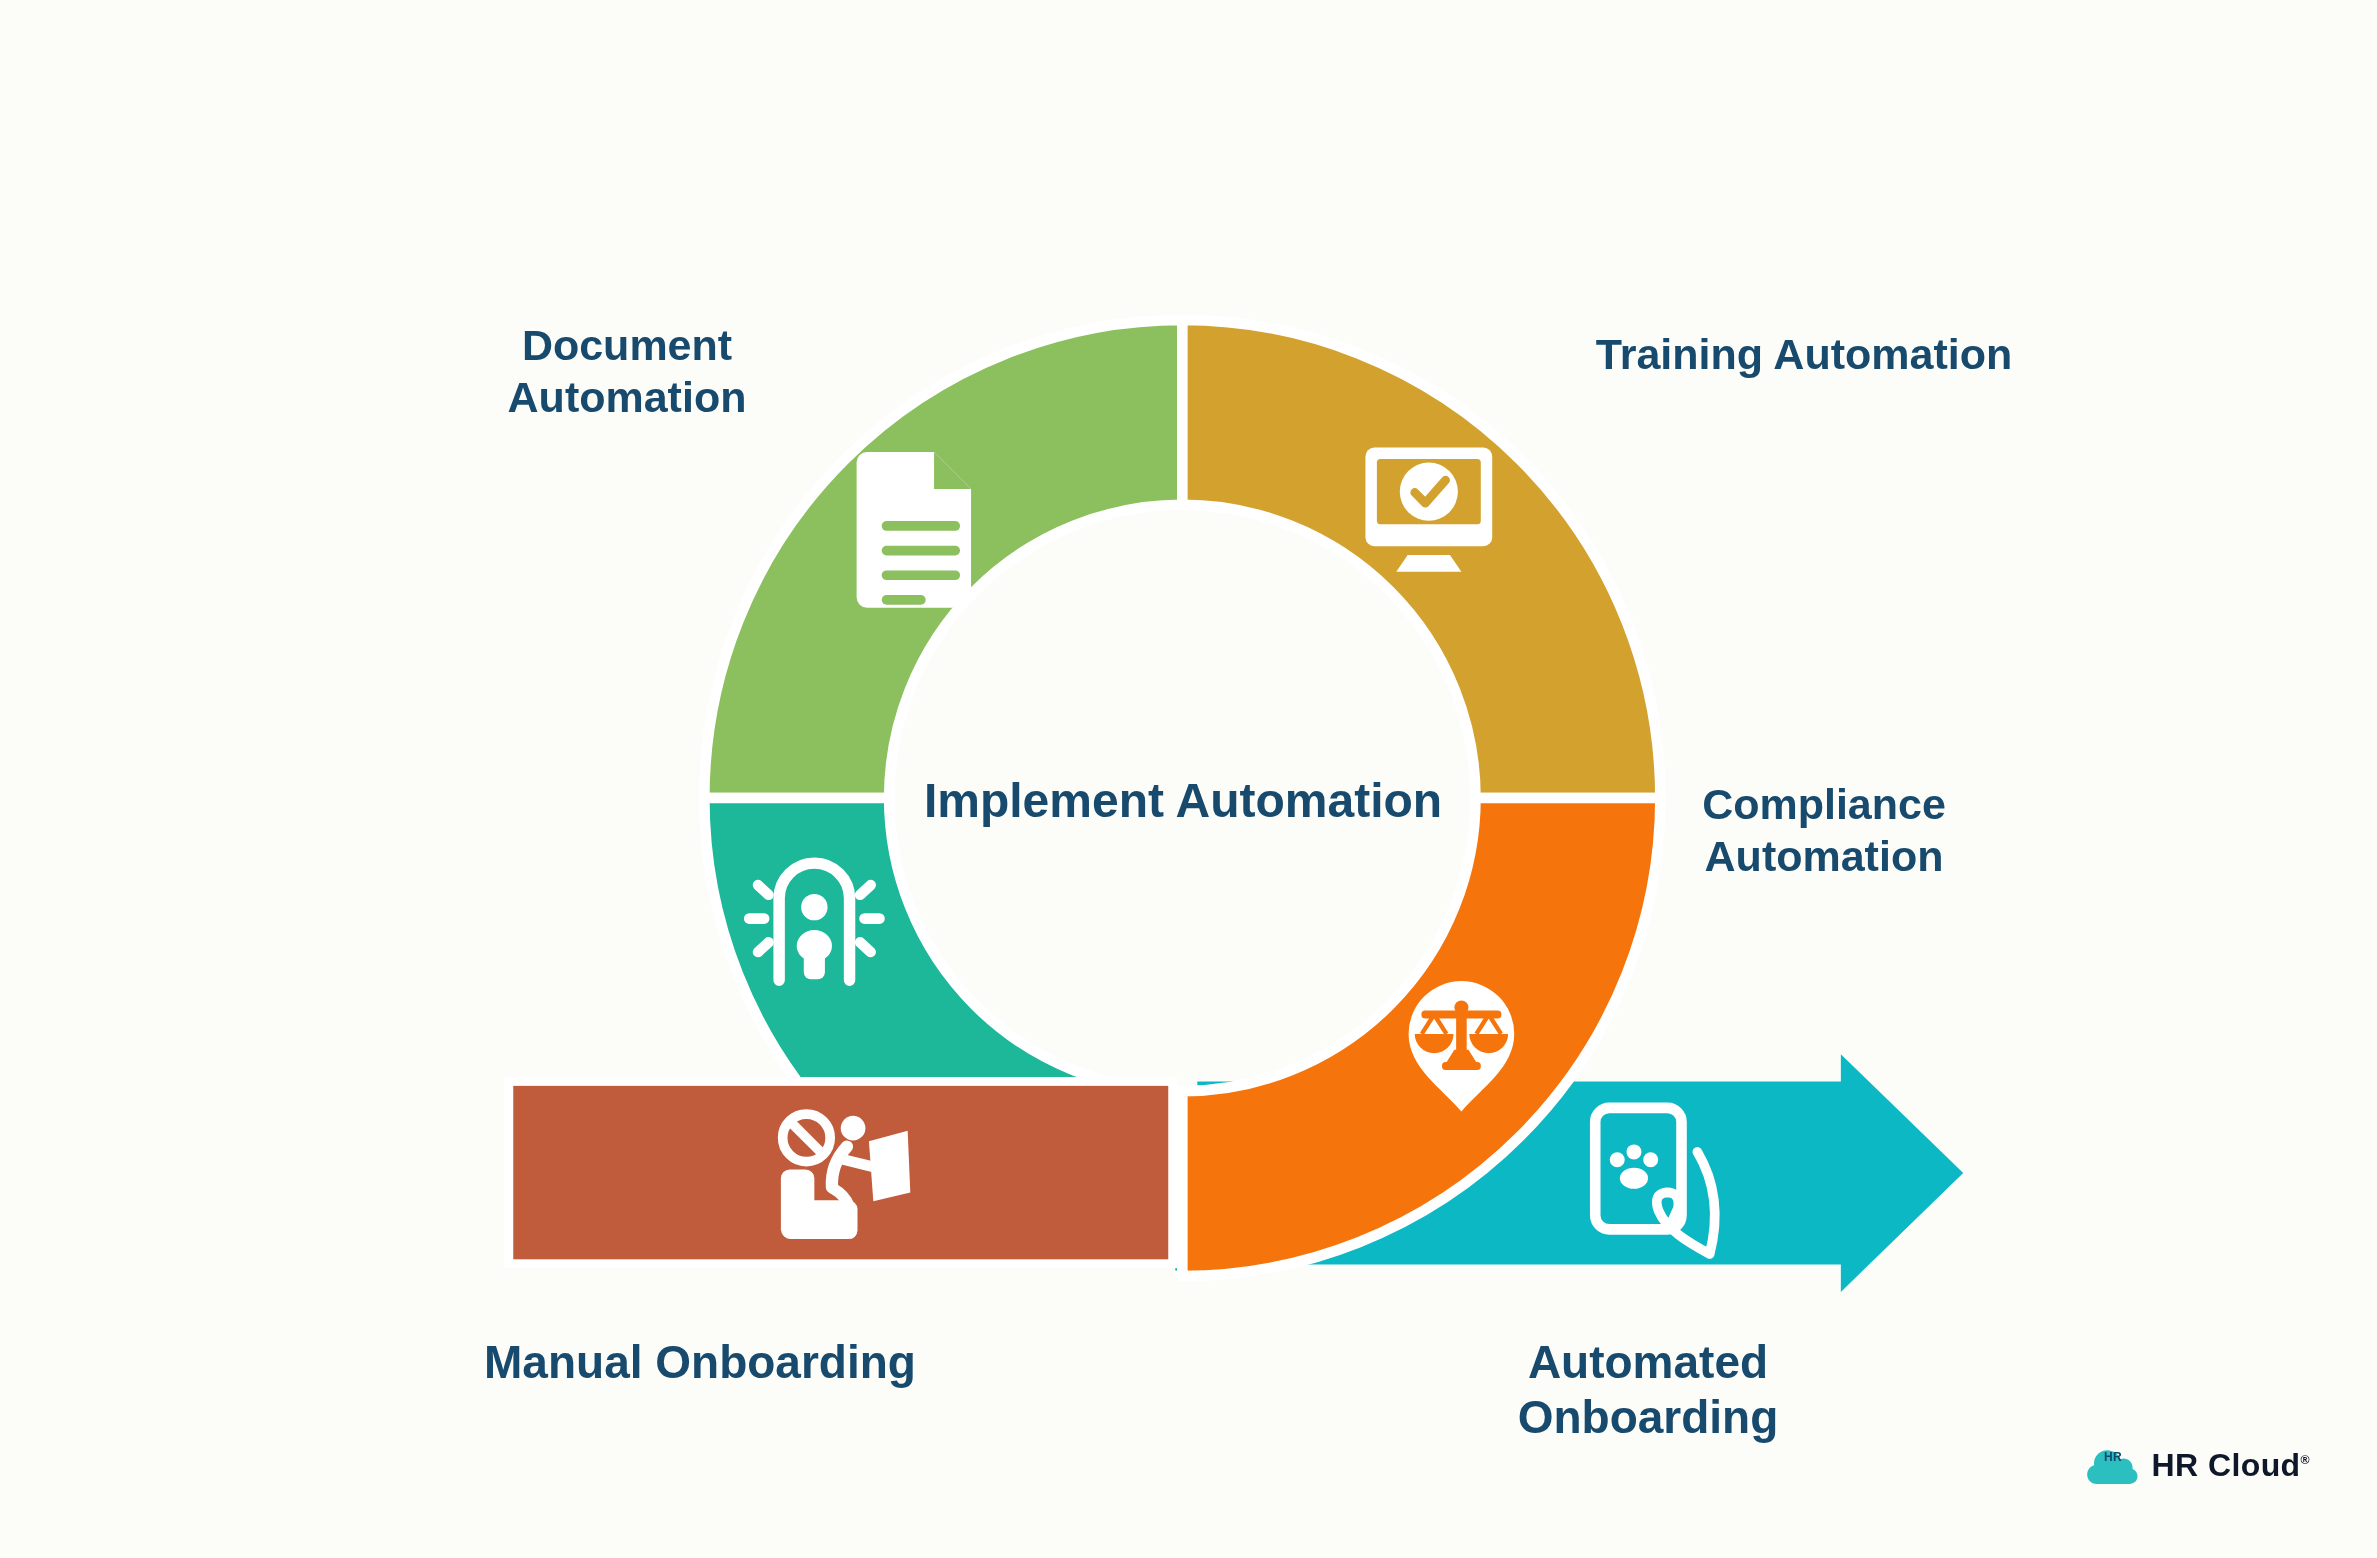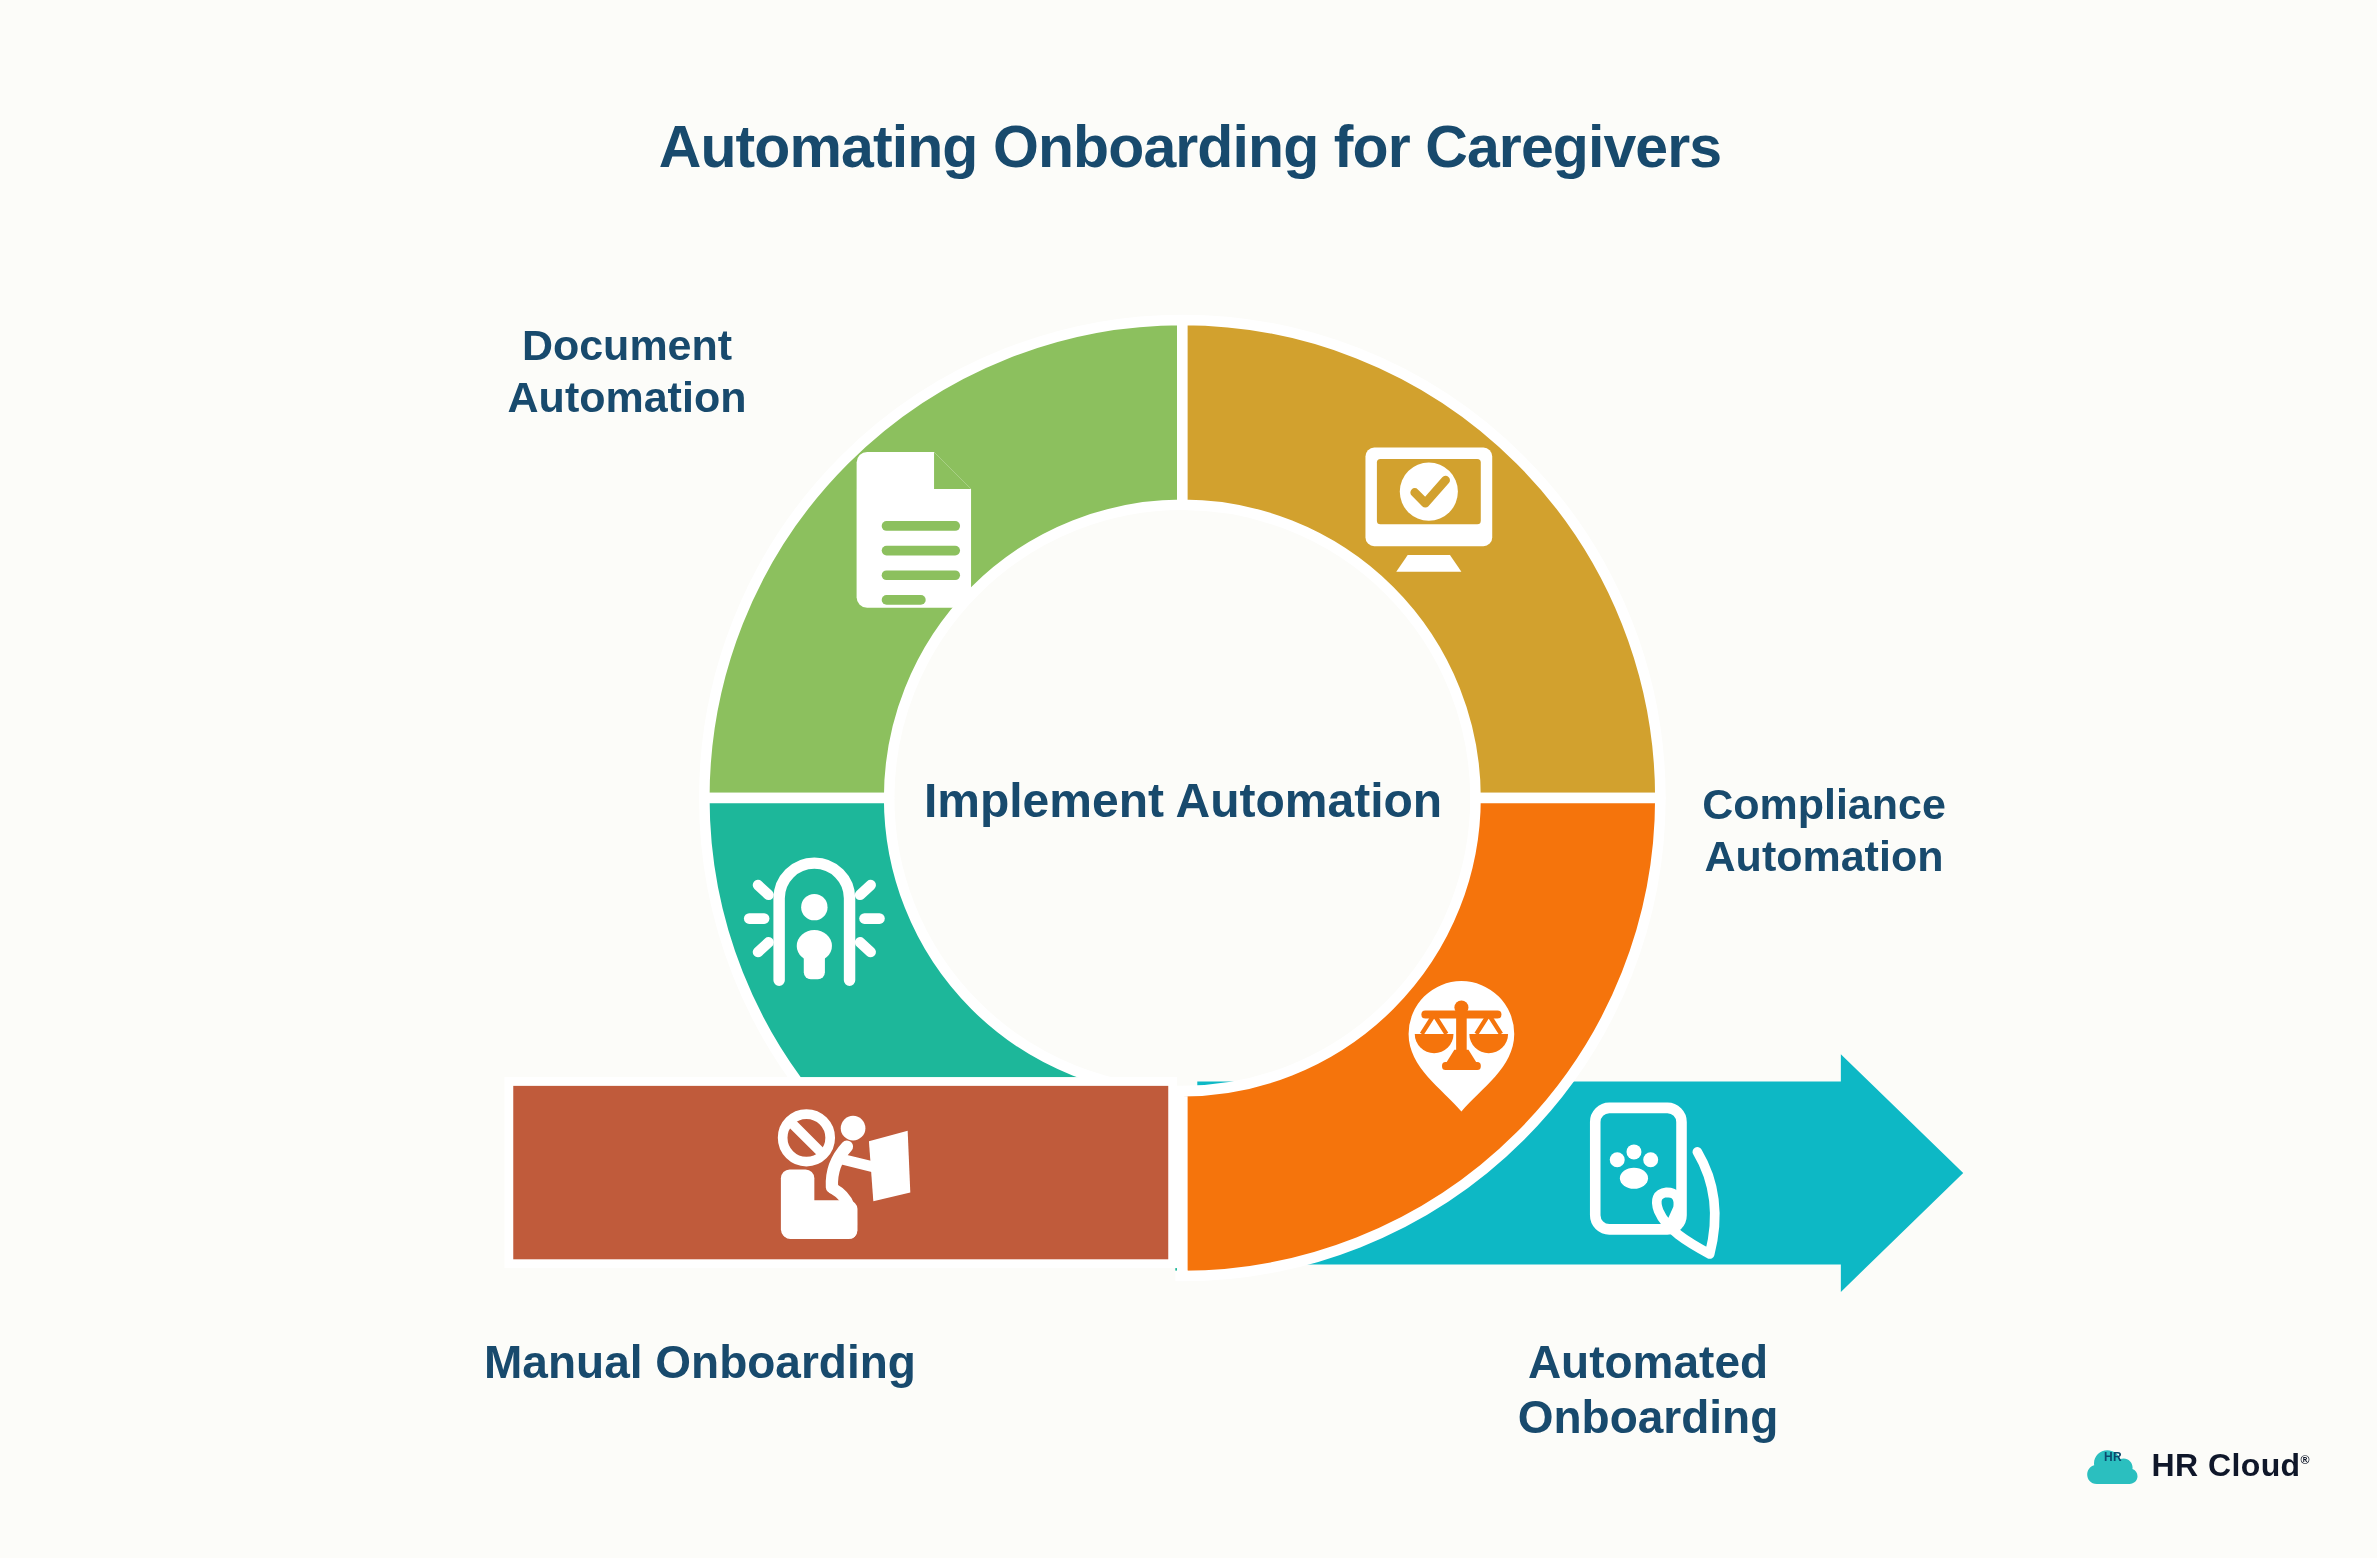--- a/index.html
+++ b/index.html
@@ -109,27 +109,29 @@
       <g fill="#ffffff">
         <ellipse cx="1856" cy="1338" rx="16" ry="12"></ellipse>
         <circle cx="1837" cy="1317" r="8.5"></circle>
         <circle cx="1856" cy="1308" r="8.5"></circle>
         <circle cx="1875" cy="1317" r="8.5"></circle>
       </g>
       <path d="M1942 1424 C1952 1385 1950 1345 1928 1308 M1942 1424 C1916 1410 1893 1396 1884 1375 Q1877 1356 1893 1354 Q1909 1354 1906 1372 L1898 1390" fill="none" stroke="#ffffff" stroke-width="11" stroke-linecap="round" stroke-linejoin="round"></path>
     </g>
   </svg>
 
-  <div class="lbl title" style="left:1190px;top:113px;">Automating Onboarding for Caregivers</div>
 
   <div class="lbl seg-lbl" style="left:627px;top:299px;margin-top:20px;">
     <div>Document</div>
     <div>Automation</div>
   </div>
 
+  <div class="lbl seg-lbl" style="left:1804px;top:328px;">
+    <div>Training Automation</div>
+  </div>
 
   <div class="lbl seg-lbl" style="left:488px;top:778px;">
   </div>
 
   <div class="lbl seg-lbl" style="left:1824px;top:778px;">
     <div>Compliance</div>
     <div>Automation</div>
   </div>
 
   <div class="lbl center-lbl" style="left:1183px;top:773px;">Implement Automation</div>

